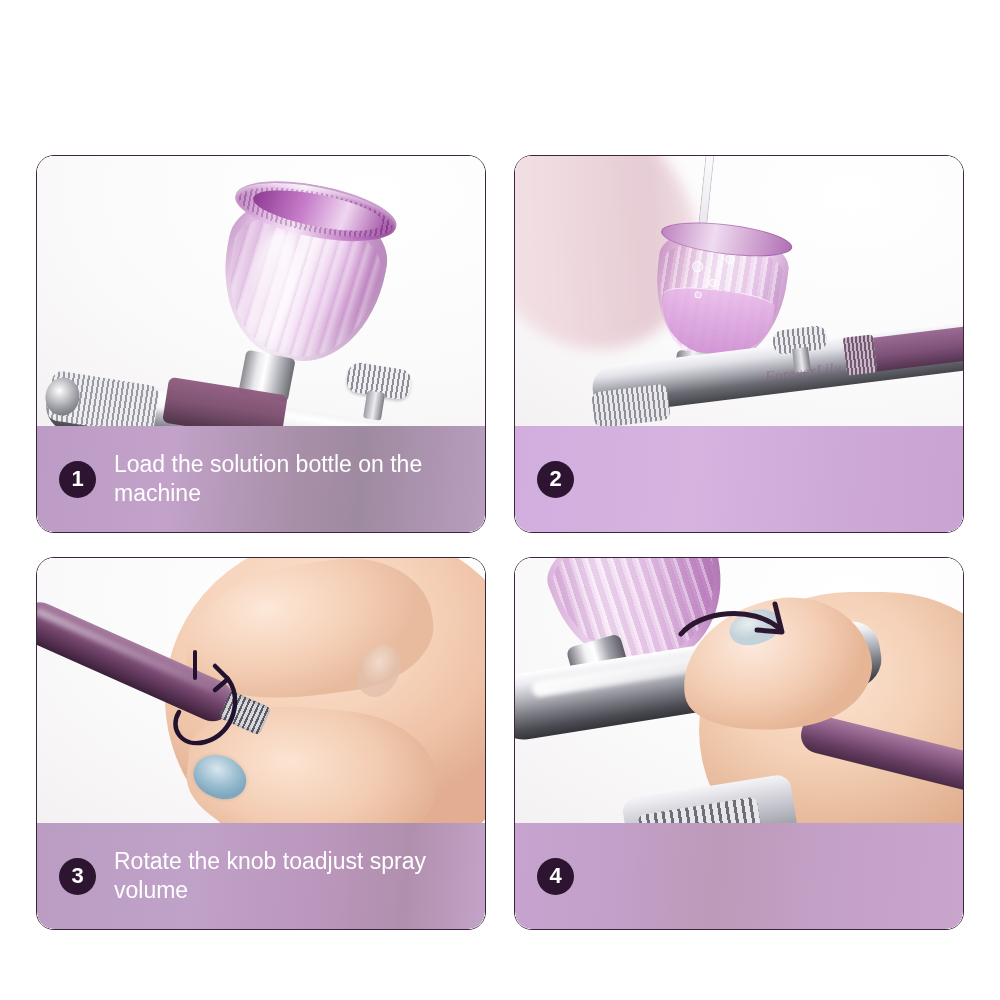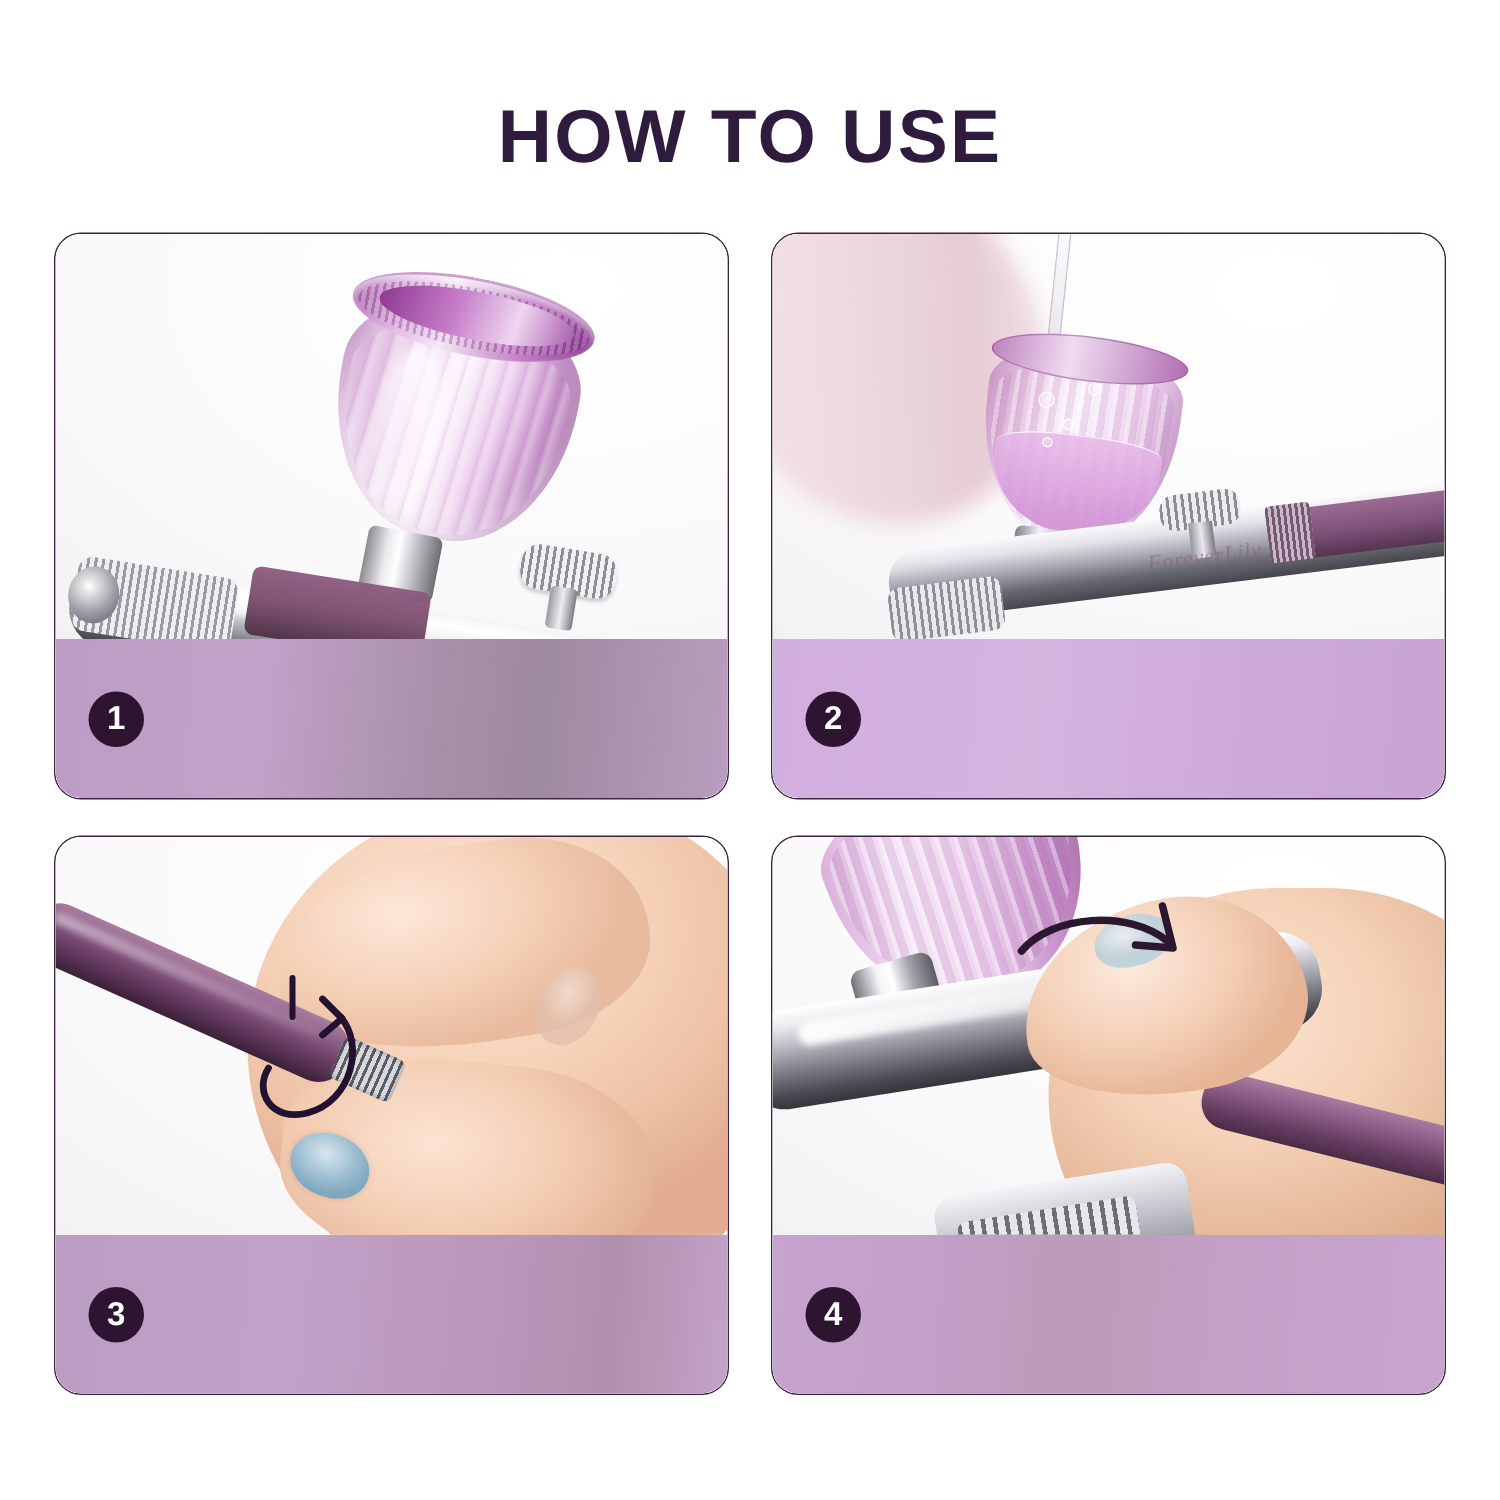--- a/index.html
+++ b/index.html
@@ -598,21 +598,20 @@
     transform: rotate(-16deg);
     background: radial-gradient(60% 60% at 40% 35%, #e7eff3, #bcd0db 70%);
     opacity: .9;
   }
 </style>
 </head>
 <body>
 
 <div class="page">
 
-  <div class="page-title">HOW TO USE</div>
 
   <div class="cards">
 
     <div class="card">
       <div class="photo">
         <div class="bg-wash"></div>
 
         <div class="c1-cup">
           <div class="bowl"></div>
           <div class="ribs"></div>
@@ -630,20 +629,21 @@
         <div class="c1-knob"></div>
 
         <svg class="arrow-svg" style="left:110px; top:290px; width:160px; height:120px;" viewBox="0 0 160 120">
           <path d="M118 18 C 150 34, 146 78, 104 92 C 62 106, 18 92, 16 62 C 14 38, 40 22, 64 22" fill="none" stroke="#2b1830" stroke-width="4.5" stroke-linecap="round"></path>
           <path d="M52 8 L 66 23 L 48 32" fill="none" stroke="#2b1830" stroke-width="4.5" stroke-linecap="round" stroke-linejoin="round"></path>
         </svg>
       </div>
 
       <div class="caption c1">
         <div class="badge">1</div>
+        <div class="caption-text">Load the solution bottle on the machine</div>
       </div>
     </div>
 
     <div class="card">
       <div class="photo">
         <div class="bg-wash"></div>
         <div class="c2-blur"></div>
         <div class="c2-stream"></div>
 
         <div class="c2-cup">
@@ -688,20 +688,21 @@
 
         <svg class="arrow-svg" style="left:128px; top:84px; width:120px; height:130px;" viewBox="0 0 120 130">
           <path d="M30 10 L 30 36" fill="none" stroke="#221230" stroke-width="4" stroke-linecap="round"></path>
           <path d="M62 36 C 78 54, 70 92, 40 100 C 16 106, 4 86, 14 70" fill="none" stroke="#221230" stroke-width="4.5" stroke-linecap="round"></path>
           <path d="M50 24 L 63 37 L 50 48" fill="none" stroke="#221230" stroke-width="4.5" stroke-linecap="round" stroke-linejoin="round"></path>
         </svg>
       </div>
 
       <div class="caption c3">
         <div class="badge">3</div>
+        <div class="caption-text">Rotate the knob toadjust spray volume</div>
       </div>
     </div>
 
     <div class="card">
       <div class="photo">
         <div class="bg-wash"></div>
 
         <div class="c4-cup">
           <div class="bowl"></div>
           <div class="ribs"></div>

